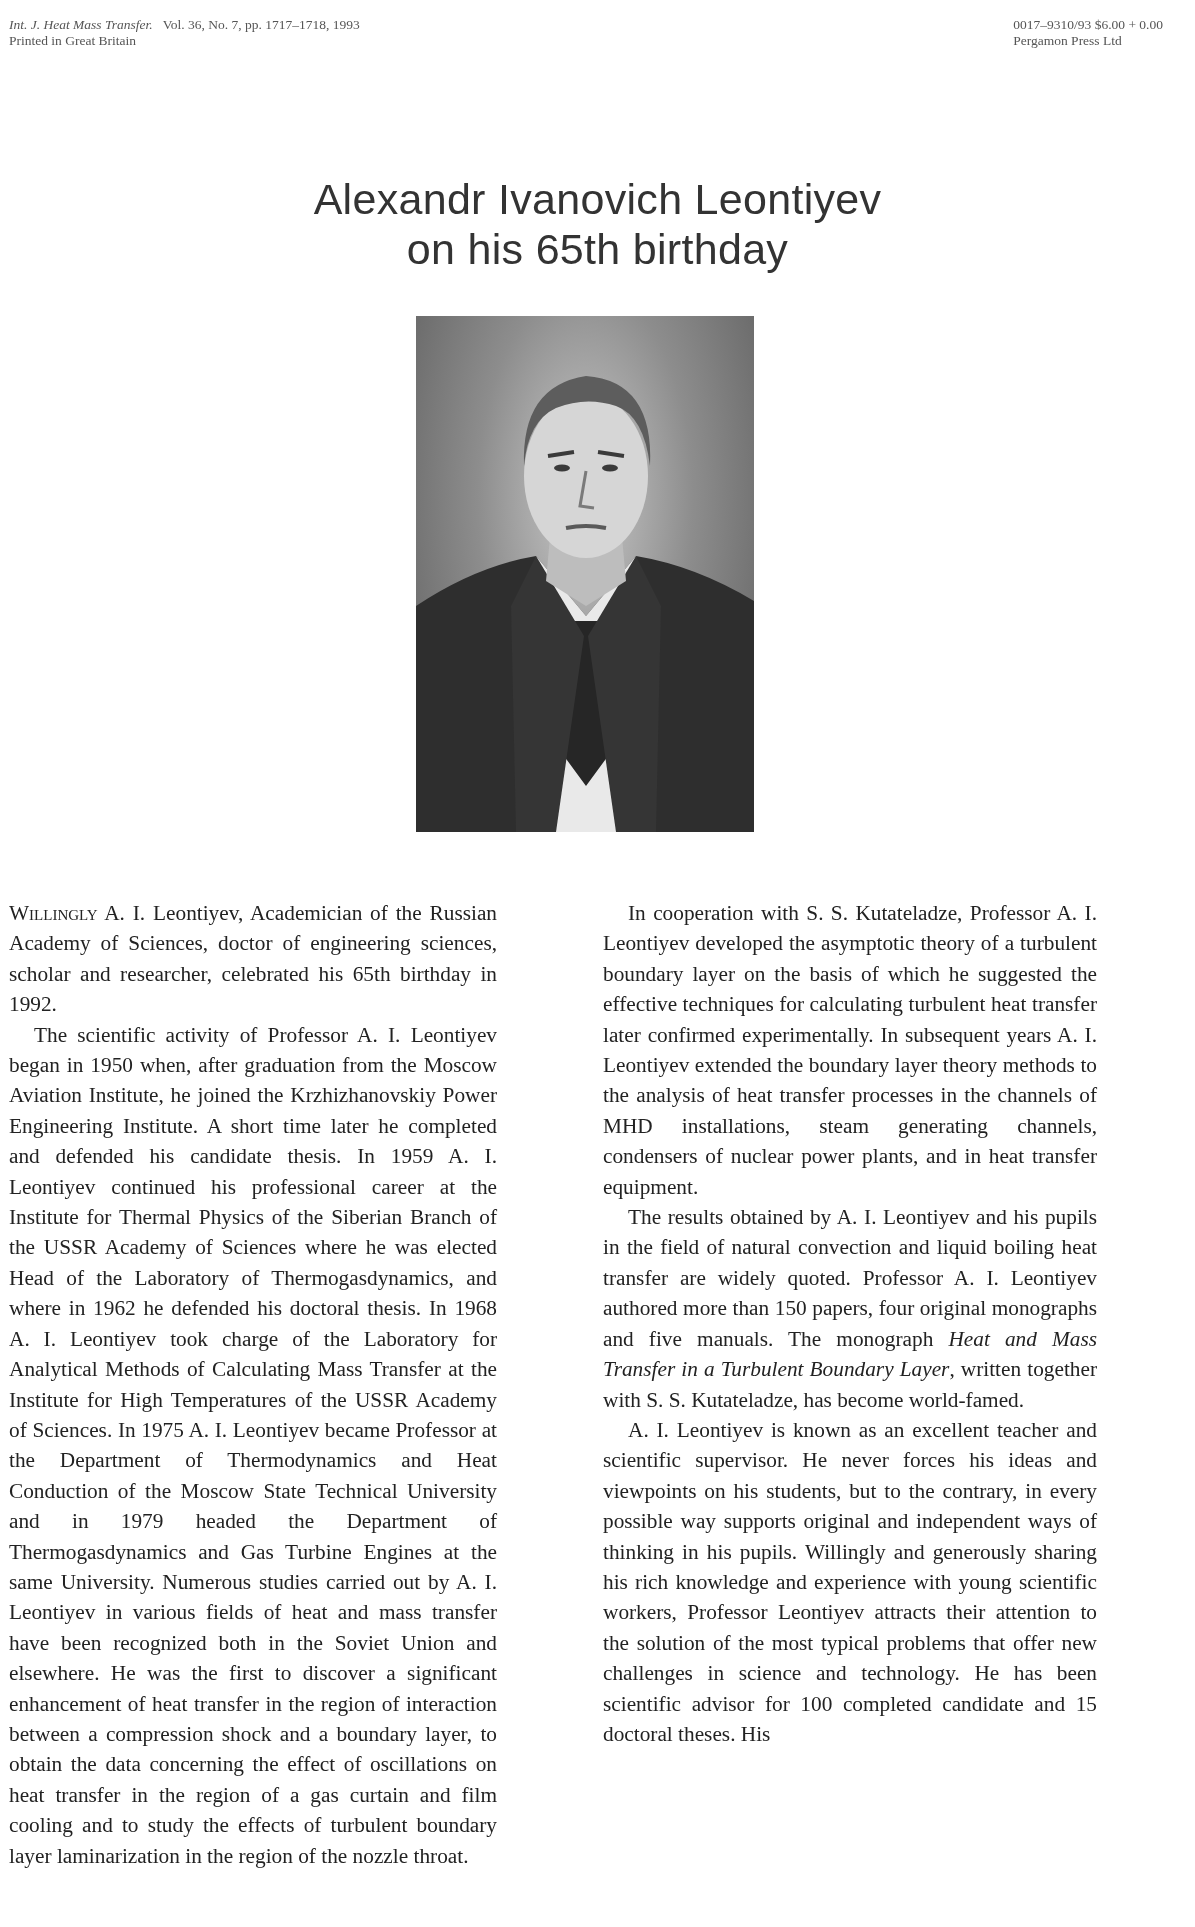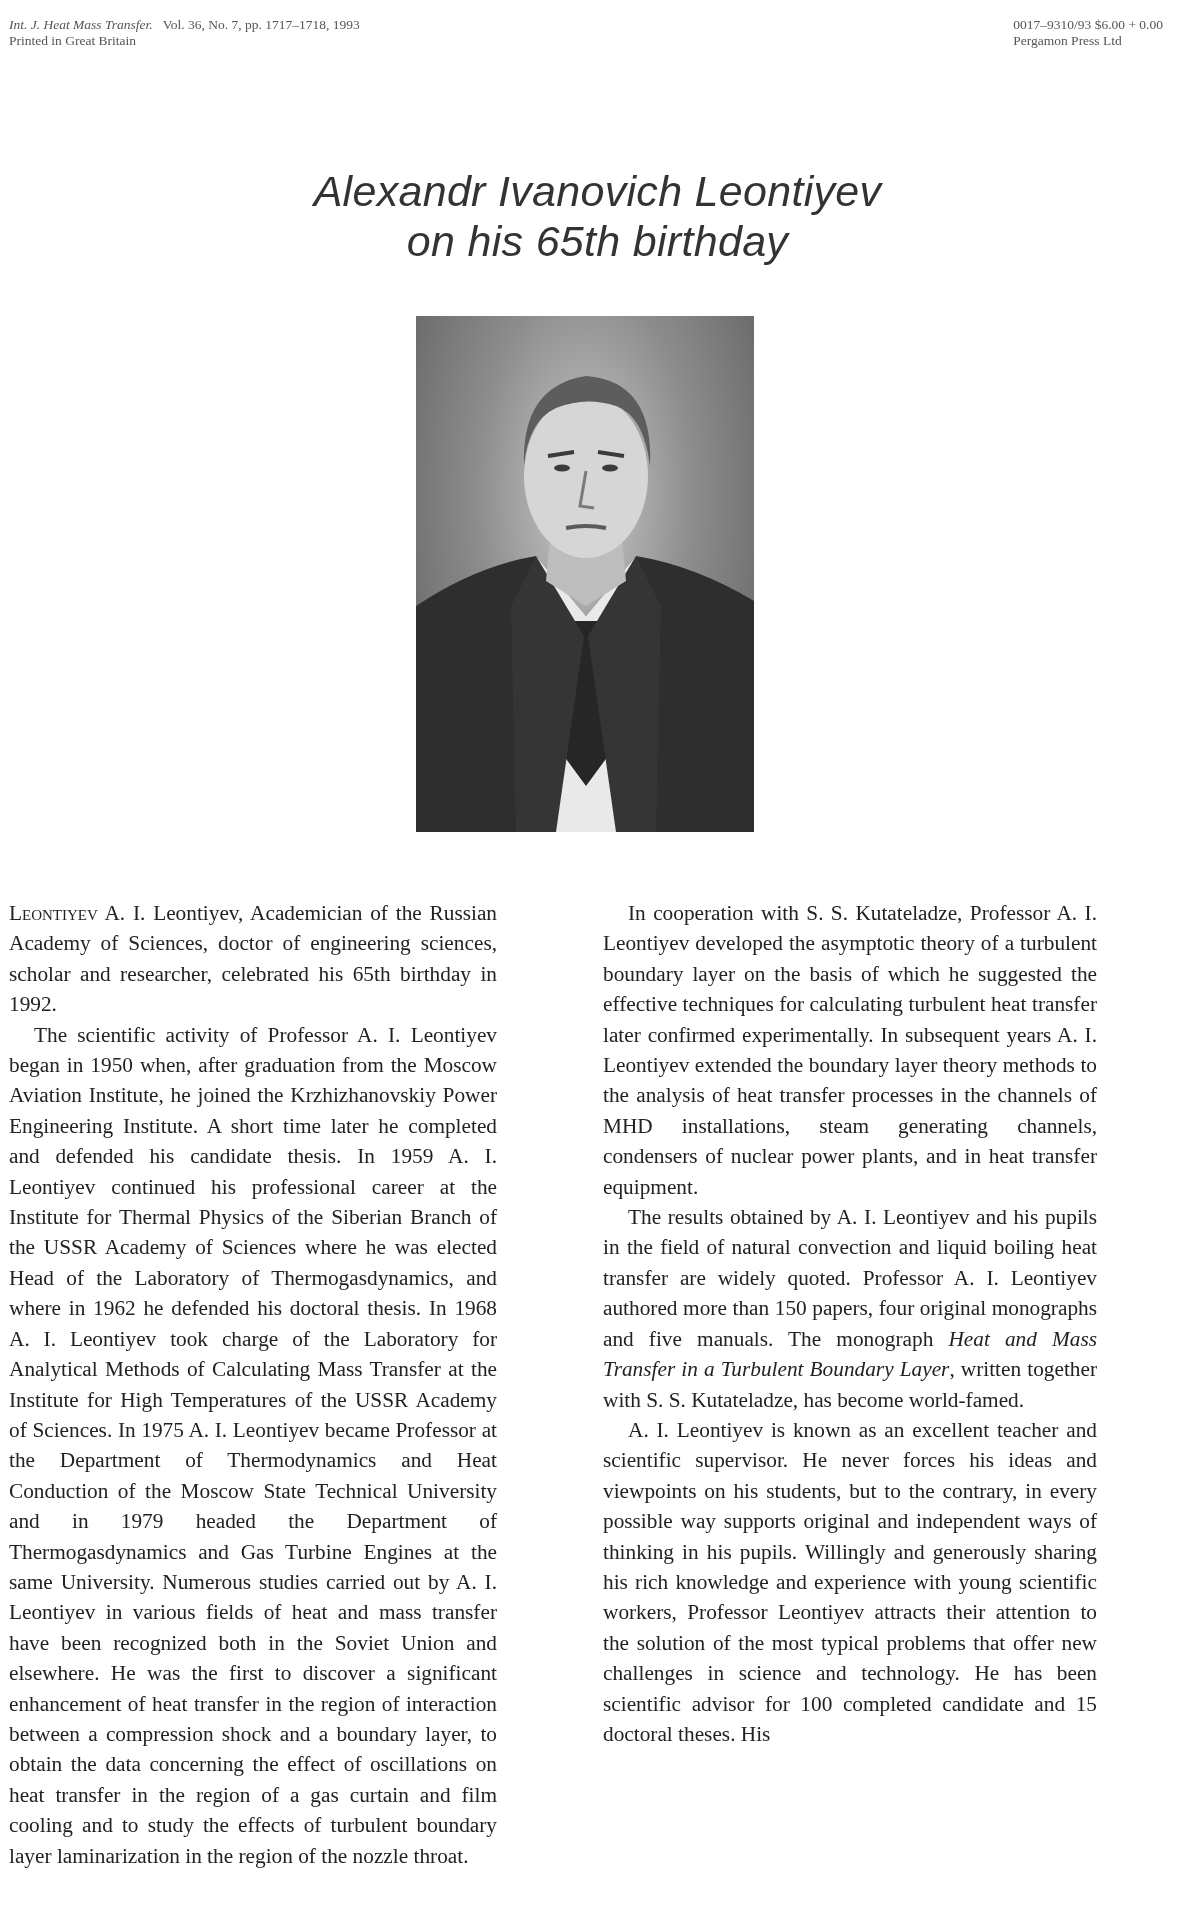--- a/index.html
+++ b/index.html
@@ -61,21 +61,21 @@
     <span class="journal">Int. J. Heat Mass Transfer.</span>&nbsp;&nbsp;&nbsp;<span>Vol. 36, No. 7, pp. 1717–1718, 1993</span>
   </div>
   <div>Printed in Great Britain</div>
 </div>
 
 <div class="hdr-right">
   <div>0017–9310/93 $6.00 + 0.00</div>
   <div>Pergamon Press Ltd</div>
 </div>
 
-<h1 class="title" style="margin:8px;font-style:italic;">
+<h1 class="title" style="margin:16px;">
   <div>Alexandr Ivanovich Leontiyev</div>
   <div>on his 65th birthday</div>
 </h1>
 
 <div class="photo" title="Portrait photograph of Professor A. I. Leontiyev in suit and tie">
   <svg viewBox="0 0 338 516" preserveAspectRatio="none">
 
     <path d="M0 290 Q60 250 120 240 L170 300 L220 240 Q280 250 338 285 L338 516 L0 516 Z" fill="#2e2e2e"></path>
 
     <path d="M120 240 L170 300 L220 240 L225 300 L210 516 L130 516 L115 300 Z" fill="#e9e9e9"></path>
@@ -94,21 +94,21 @@
     <path d="M132 140 L158 136 M182 136 L208 140" stroke="#3a3a3a" stroke-width="4" fill="none"></path>
     <ellipse cx="146" cy="152" rx="8" ry="3.5" fill="#3a3a3a"></ellipse>
     <ellipse cx="194" cy="152" rx="8" ry="3.5" fill="#3a3a3a"></ellipse>
 
     <path d="M170 155 L164 190 L178 192" stroke="#7a7a7a" stroke-width="3" fill="none"></path>
     <path d="M150 212 Q170 208 190 212" stroke="#5a5a5a" stroke-width="4" fill="none"></path>
   </svg>
 </div>
 
 <div class="col left">
-  <p class="noindent"><span class="sc">Leontiyev</span><span> A. I. Leontiyev, Academician of the Russian Academy of Sciences, doctor of engineering sciences, scholar and researcher, celebrated his 65th birthday in 1992.</span></p>
+  <p class="noindent"><span class="sc">Willingly</span><span> A. I. Leontiyev, Academician of the Russian Academy of Sciences, doctor of engineering sciences, scholar and researcher, celebrated his 65th birthday in 1992.</span></p>
   <p>The scientific activity of Professor A. I. Leontiyev began in 1950 when, after graduation from the Moscow Aviation Institute, he joined the Krzhizhanovskiy Power Engineering Institute. A short time later he completed and defended his candidate thesis. In 1959 A. I. Leontiyev continued his professional career at the Institute for Thermal Physics of the Siberian Branch of the USSR Academy of Sciences where he was elected Head of the Laboratory of Thermogasdynamics, and where in 1962 he defended his doctoral thesis. In 1968 A. I. Leontiyev took charge of the Laboratory for Analytical Methods of Calculating Mass Transfer at the Institute for High Temperatures of the USSR Academy of Sciences. In 1975 A. I. Leontiyev became Professor at the Department of Thermodynamics and Heat Conduction of the Moscow State Technical University and in 1979 headed the Department of Thermogasdynamics and Gas Turbine Engines at the same University. Numerous studies carried out by A. I. Leontiyev in various fields of heat and mass transfer have been recognized both in the Soviet Union and elsewhere. He was the first to discover a significant enhancement of heat transfer in the region of interaction between a compression shock and a boundary layer, to obtain the data concerning the effect of oscillations on heat transfer in the region of a gas curtain and film cooling and to study the effects of turbulent boundary layer laminarization in the region of the nozzle throat.</p>
 </div>
 
 <div class="col right">
   <p>In cooperation with S. S. Kutateladze, Professor A. I. Leontiyev developed the asymptotic theory of a turbulent boundary layer on the basis of which he suggested the effective techniques for calculating turbulent heat transfer later confirmed experimentally. In subsequent years A. I. Leontiyev extended the boundary layer theory methods to the analysis of heat transfer processes in the channels of MHD installations, steam generating channels, condensers of nuclear power plants, and in heat transfer equipment.</p>
   <p><span>The results obtained by A. I. Leontiyev and his pupils in the field of natural convection and liquid boiling heat transfer are widely quoted. Professor A. I. Leontiyev authored more than 150 papers, four original monographs and five manuals. The monograph </span><span class="it">Heat and Mass Transfer in a Turbulent Boundary Layer</span><span>, written together with S. S. Kutateladze, has become world-famed.</span></p>
   <p>A. I. Leontiyev is known as an excellent teacher and scientific supervisor. He never forces his ideas and viewpoints on his students, but to the contrary, in every possible way supports original and independent ways of thinking in his pupils. Willingly and generously sharing his rich knowledge and experience with young scientific workers, Professor Leontiyev attracts their attention to the solution of the most typical problems that offer new challenges in science and technology. He has been scientific advisor for 100 completed candidate and 15 doctoral theses. His</p>
 </div>
 
 </body></html>

